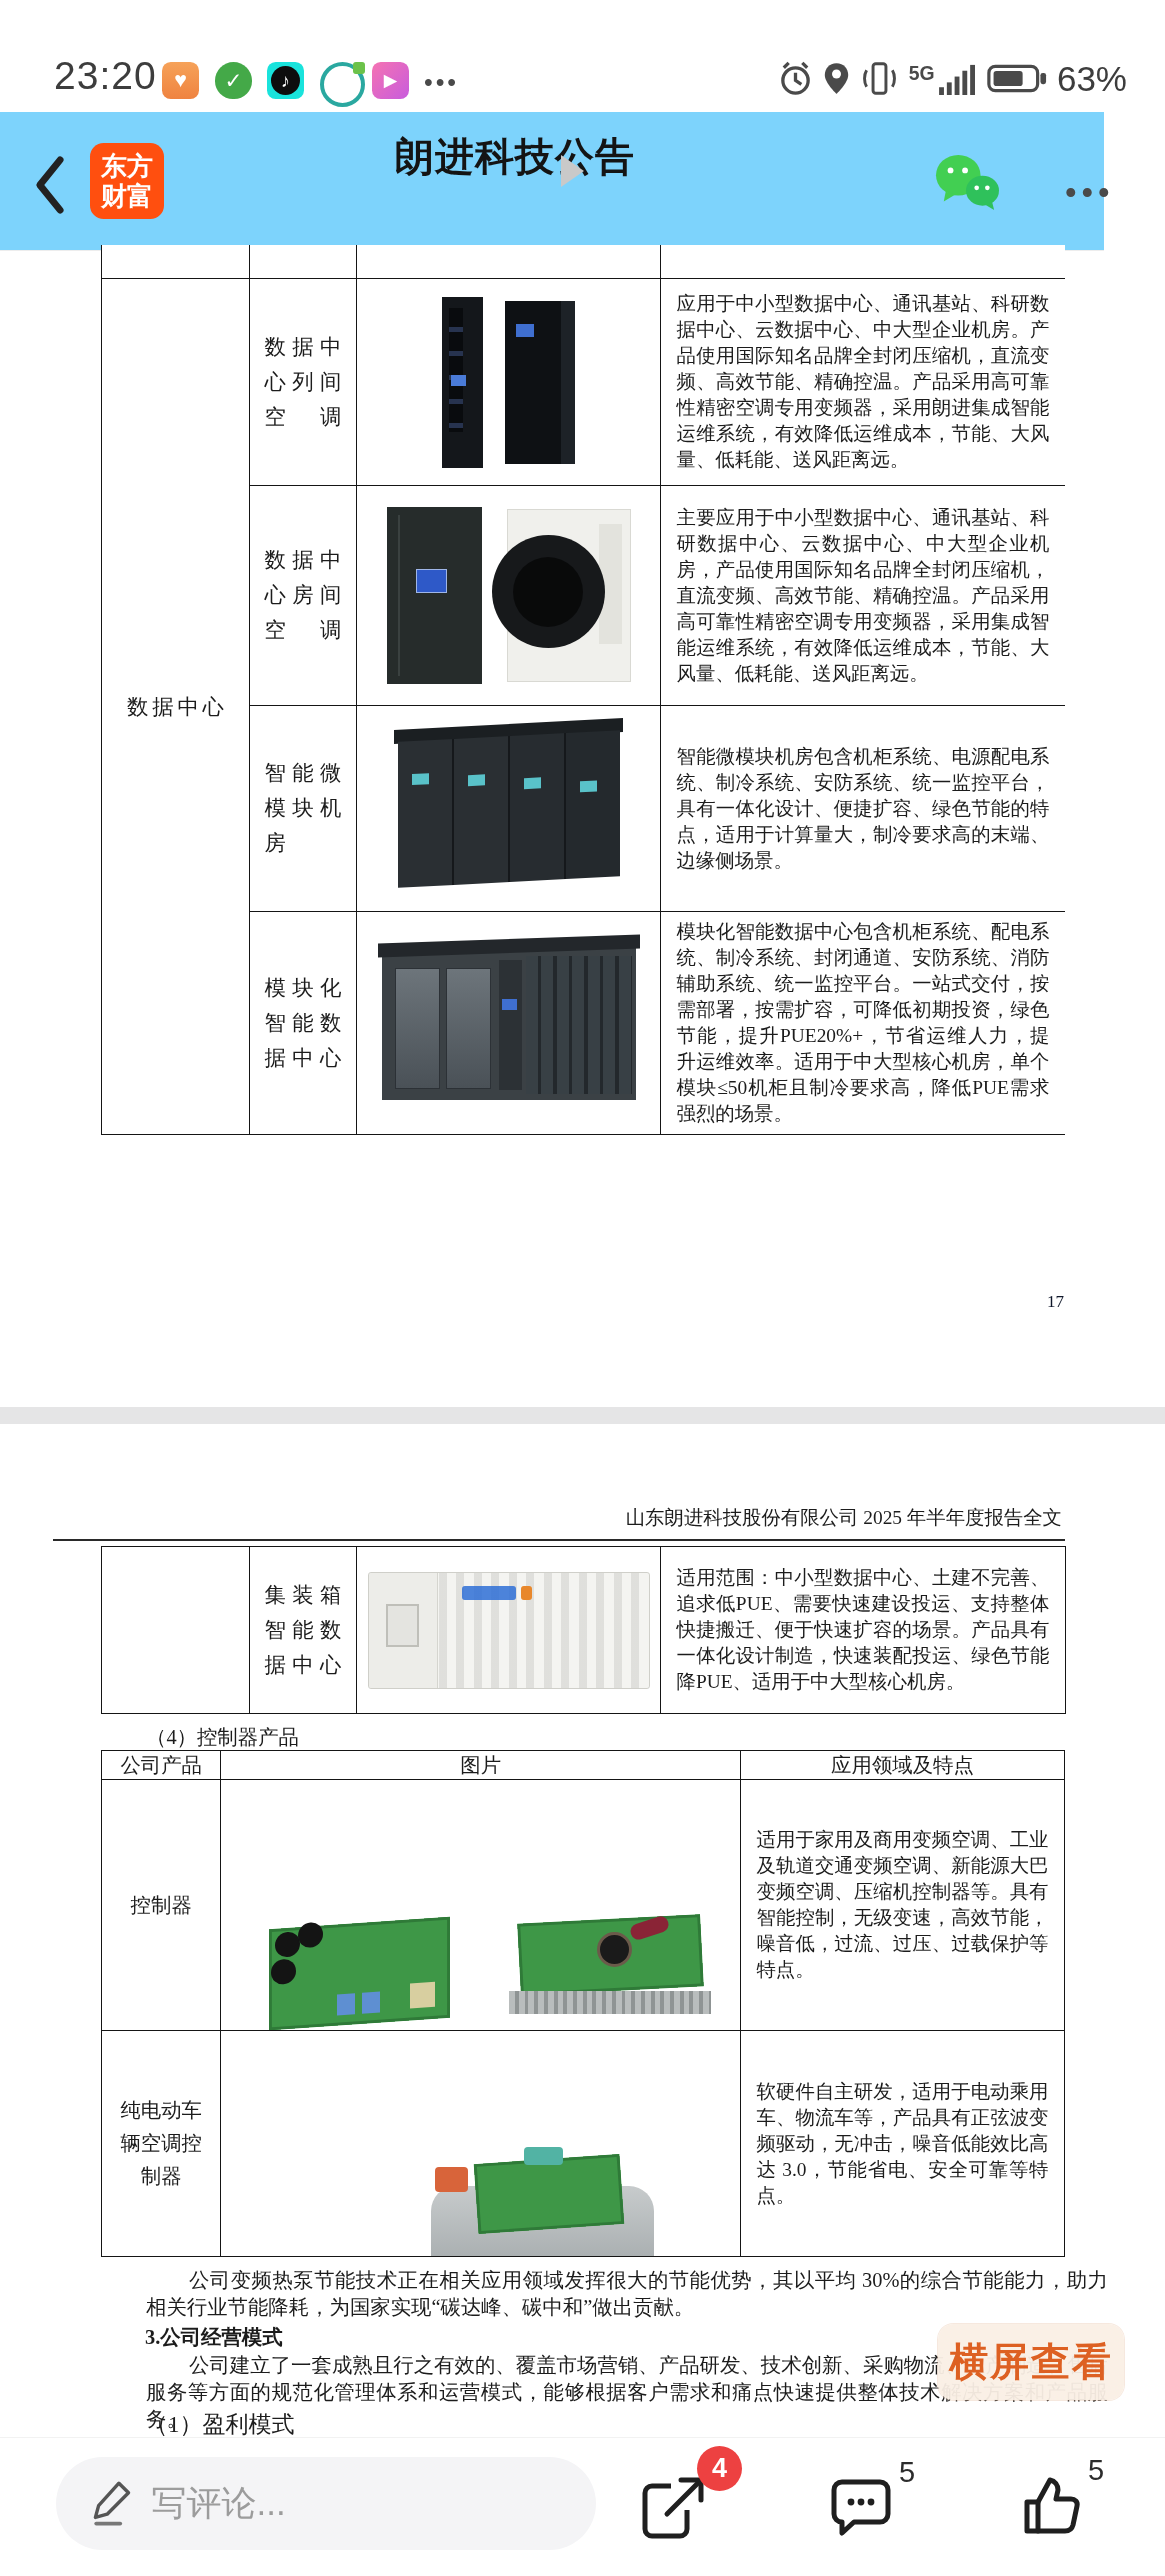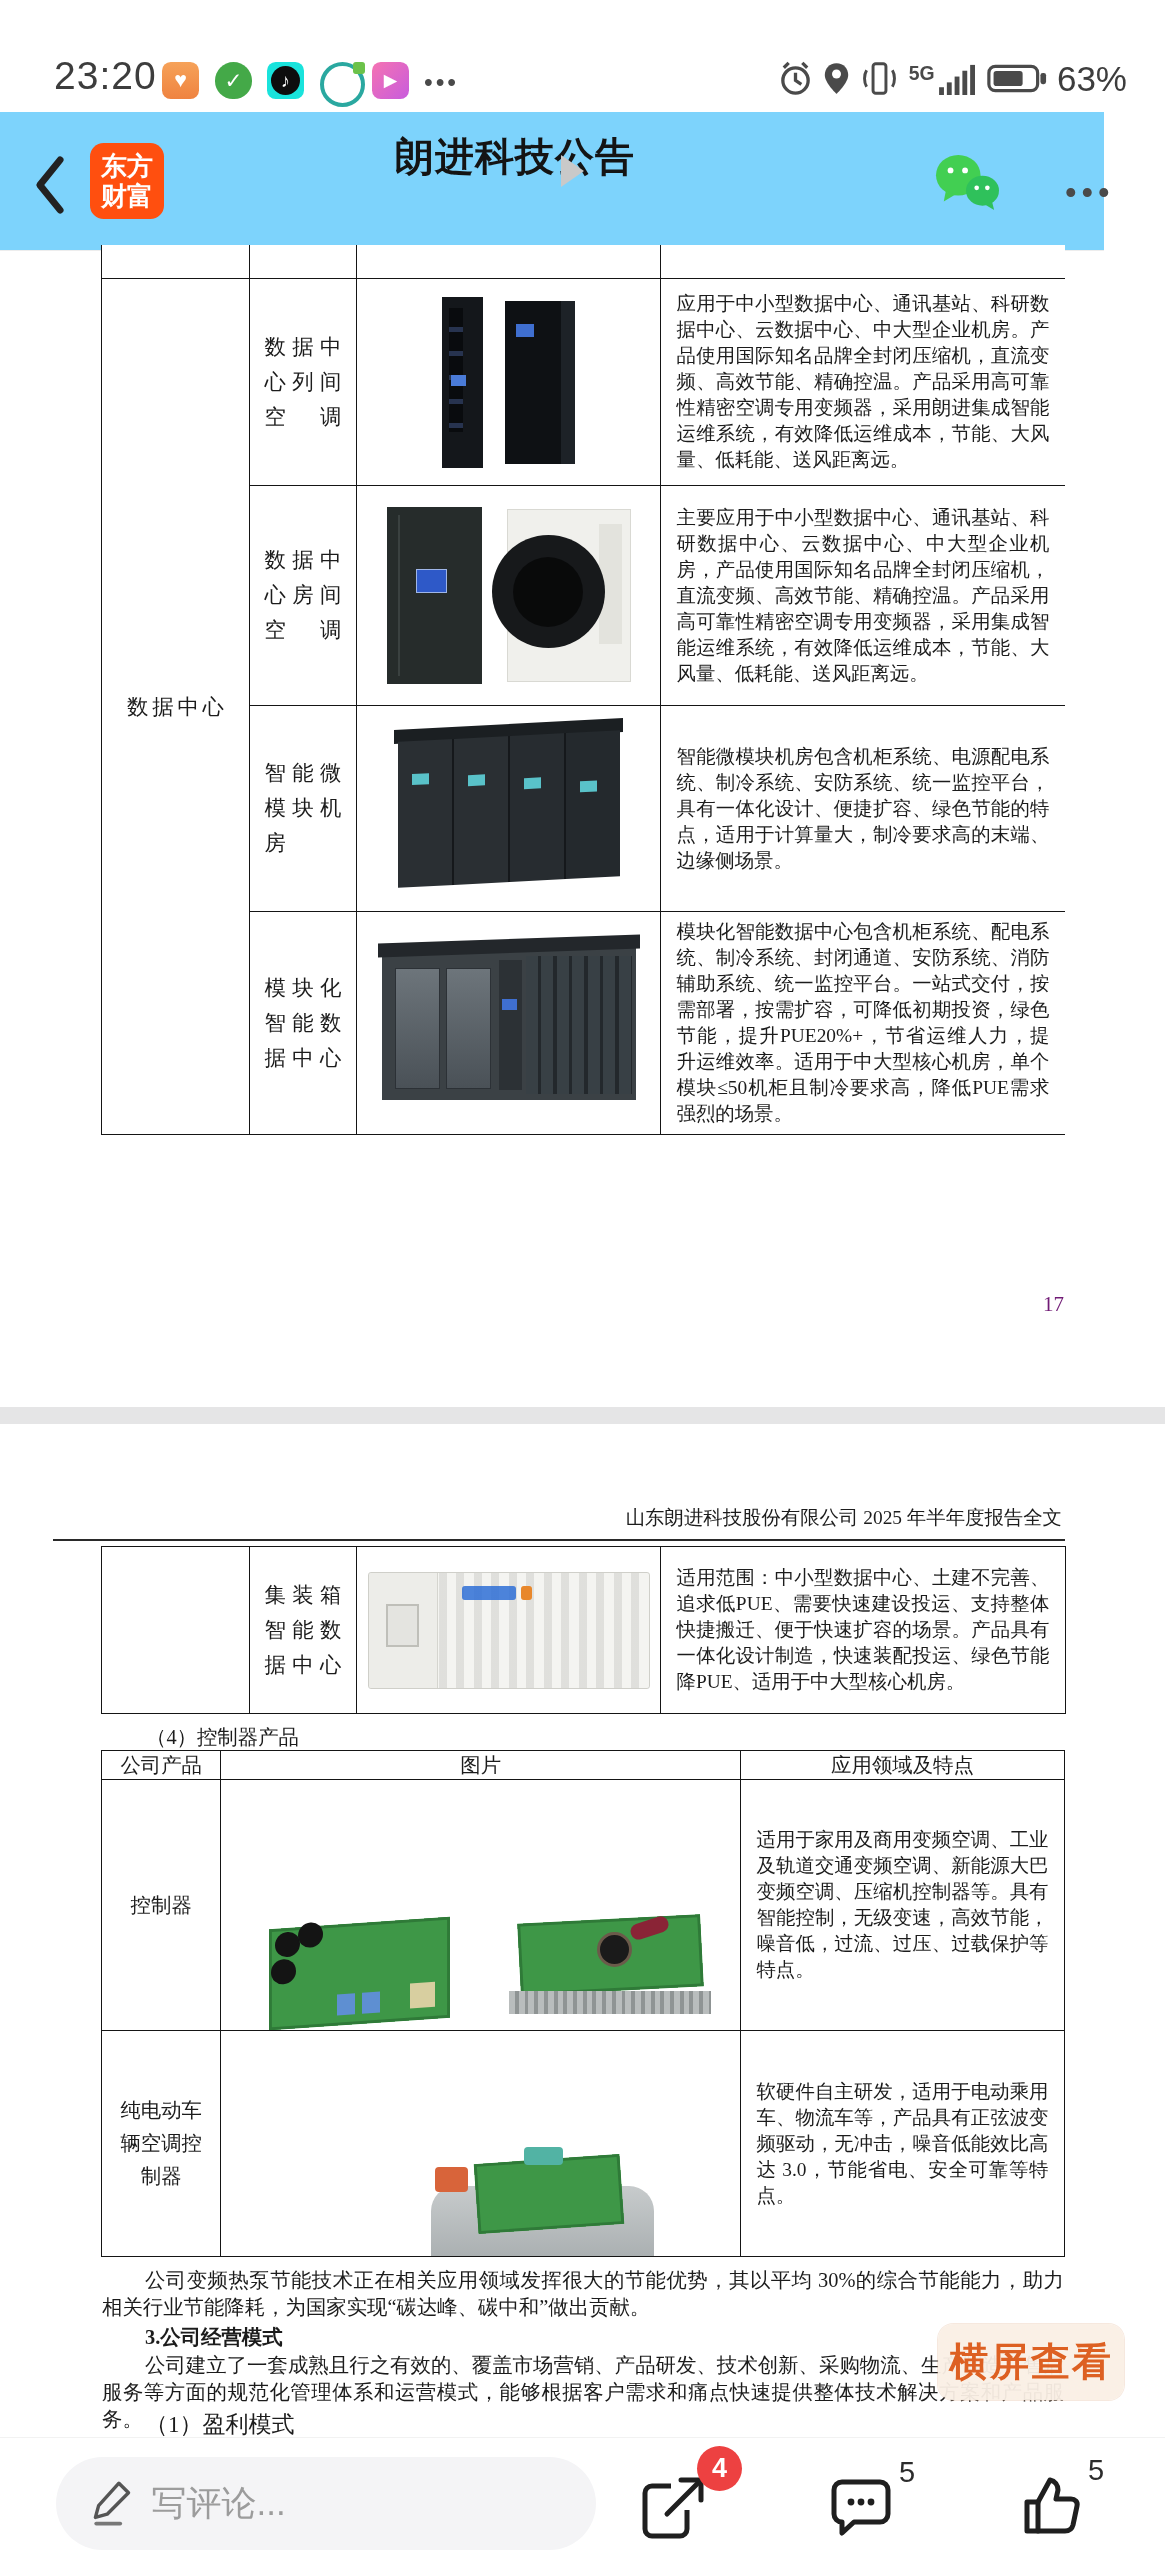--- a/index.html
+++ b/index.html
@@ -28,21 +28,21 @@
   .doc{font-family:"Liberation Serif","DejaVu Serif",serif;color:#1c1c1c;}
   table.ptable{border-collapse:collapse;table-layout:fixed;width:964px;background:#fff;}
   table.ptable td{border:1.9px solid #151515;vertical-align:middle;overflow:hidden;}
   td.cat{text-align:justify;text-align-last:justify;padding:0 25px;font-size:21.4px;}
   td.pname{text-align:justify;text-align-last:justify;padding:0 14.6px;font-size:21.4px;line-height:35px;}
   td.cname{text-align:center;padding:0 9.7px;font-size:20.4px;line-height:33px;}
   td.desc{padding:5.8px 15.5px;font-size:19.4px;line-height:26px;text-align:justify;}
   td.thead{text-align:center;font-size:20.4px;padding:0;}
   .img-box{width:100%;height:100%;display:flex;align-items:center;justify-content:center;position:relative;}
   .para{position:absolute;left:102px;width:962px;font-size:20.4px;line-height:27px;text-align:justify;}
-  .indent{text-indent:43px;}
+  .indent{text-indent:43px;margin-left:44px;}
   
   #landscape-btn{position:absolute;left:938px;top:2324px;width:186px;height:76px;border-radius:15.5px;
      background:rgba(250,239,229,0.95);display:flex;align-items:center;justify-content:center;
      font-size:39px;font-weight:bold;color:#dd6022;letter-spacing:1.9px;box-shadow:0 0 0 1px rgba(230,190,160,.35);}
   
   #bottombar{position:absolute;left:0;top:2438px;width:1166px;height:138px;background:#fff;box-shadow:0 -1px 0 rgba(0,0,0,.05);}
   #comment-pill{position:absolute;left:56px;top:19.4px;width:540px;height:93px;border-radius:47px;background:#f4f4f6;display:flex;align-items:center;}
   #comment-placeholder{font-size:35px;color:#9c9c9c;margin-left:17.5px;}
   .badge{position:absolute;background:#ed4141;color:#fff;border-radius:50%;width:45px;height:45px;display:flex;align-items:center;justify-content:center;font-size:27px;font-weight:bold;}
   .count{position:absolute;font-size:29px;color:#2c2c2c;}
@@ -221,21 +221,21 @@
               <div style="position:absolute;left:144px;top:9.7px;right:3.9px;height:138px;background:repeating-linear-gradient(90deg,#384045 0 11.7px,#23282c 11.7px 15.5px);"></div>
             </div>
           </div>
         </td>
         <td class="desc">模块化智能数据中心包含机柜系统、配电系统、制冷系统、封闭通道、安防系统、消防辅助系统、统一监控平台。一站式交付，按需部署，按需扩容，可降低初期投资，绿色节能，提升PUE20%+，节省运维人力，提升运维效率。适用于中大型核心机房，单个模块≤50机柜且制冷要求高，降低PUE需求强烈的场景。</td>
       </tr>
     </tbody>
       </table>
   </div>
 
-  <div class="abs doc" style="left:1010px;top:1292px;width:54px;text-align:right;font-size:21px;color:#701a75;">17</div>
+  <div class="abs doc" style="left:1010px;top:1292px;width:54px;text-align:right;font-size:17px;color:#0f172a;">17</div>
 
   <div class="abs" style="left:0;top:1407px;width:1166px;height:16.5px;background:#e5e5e6;"></div>
 
   <div class="abs doc" style="left:102px;top:1504px;width:960px;text-align:right;font-size:19.4px;">山东朗进科技股份有限公司 2025 年半年度报告全文</div>
   <div class="abs" style="left:53px;top:1539px;width:1012px;height:1.9px;background:#2a2a2a;"></div>
 
   <div class="abs doc" style="left:101px;top:1546px;border-radius:26px;">
     <table class="ptable">
       <colgroup>
           <col style="width:148px">

